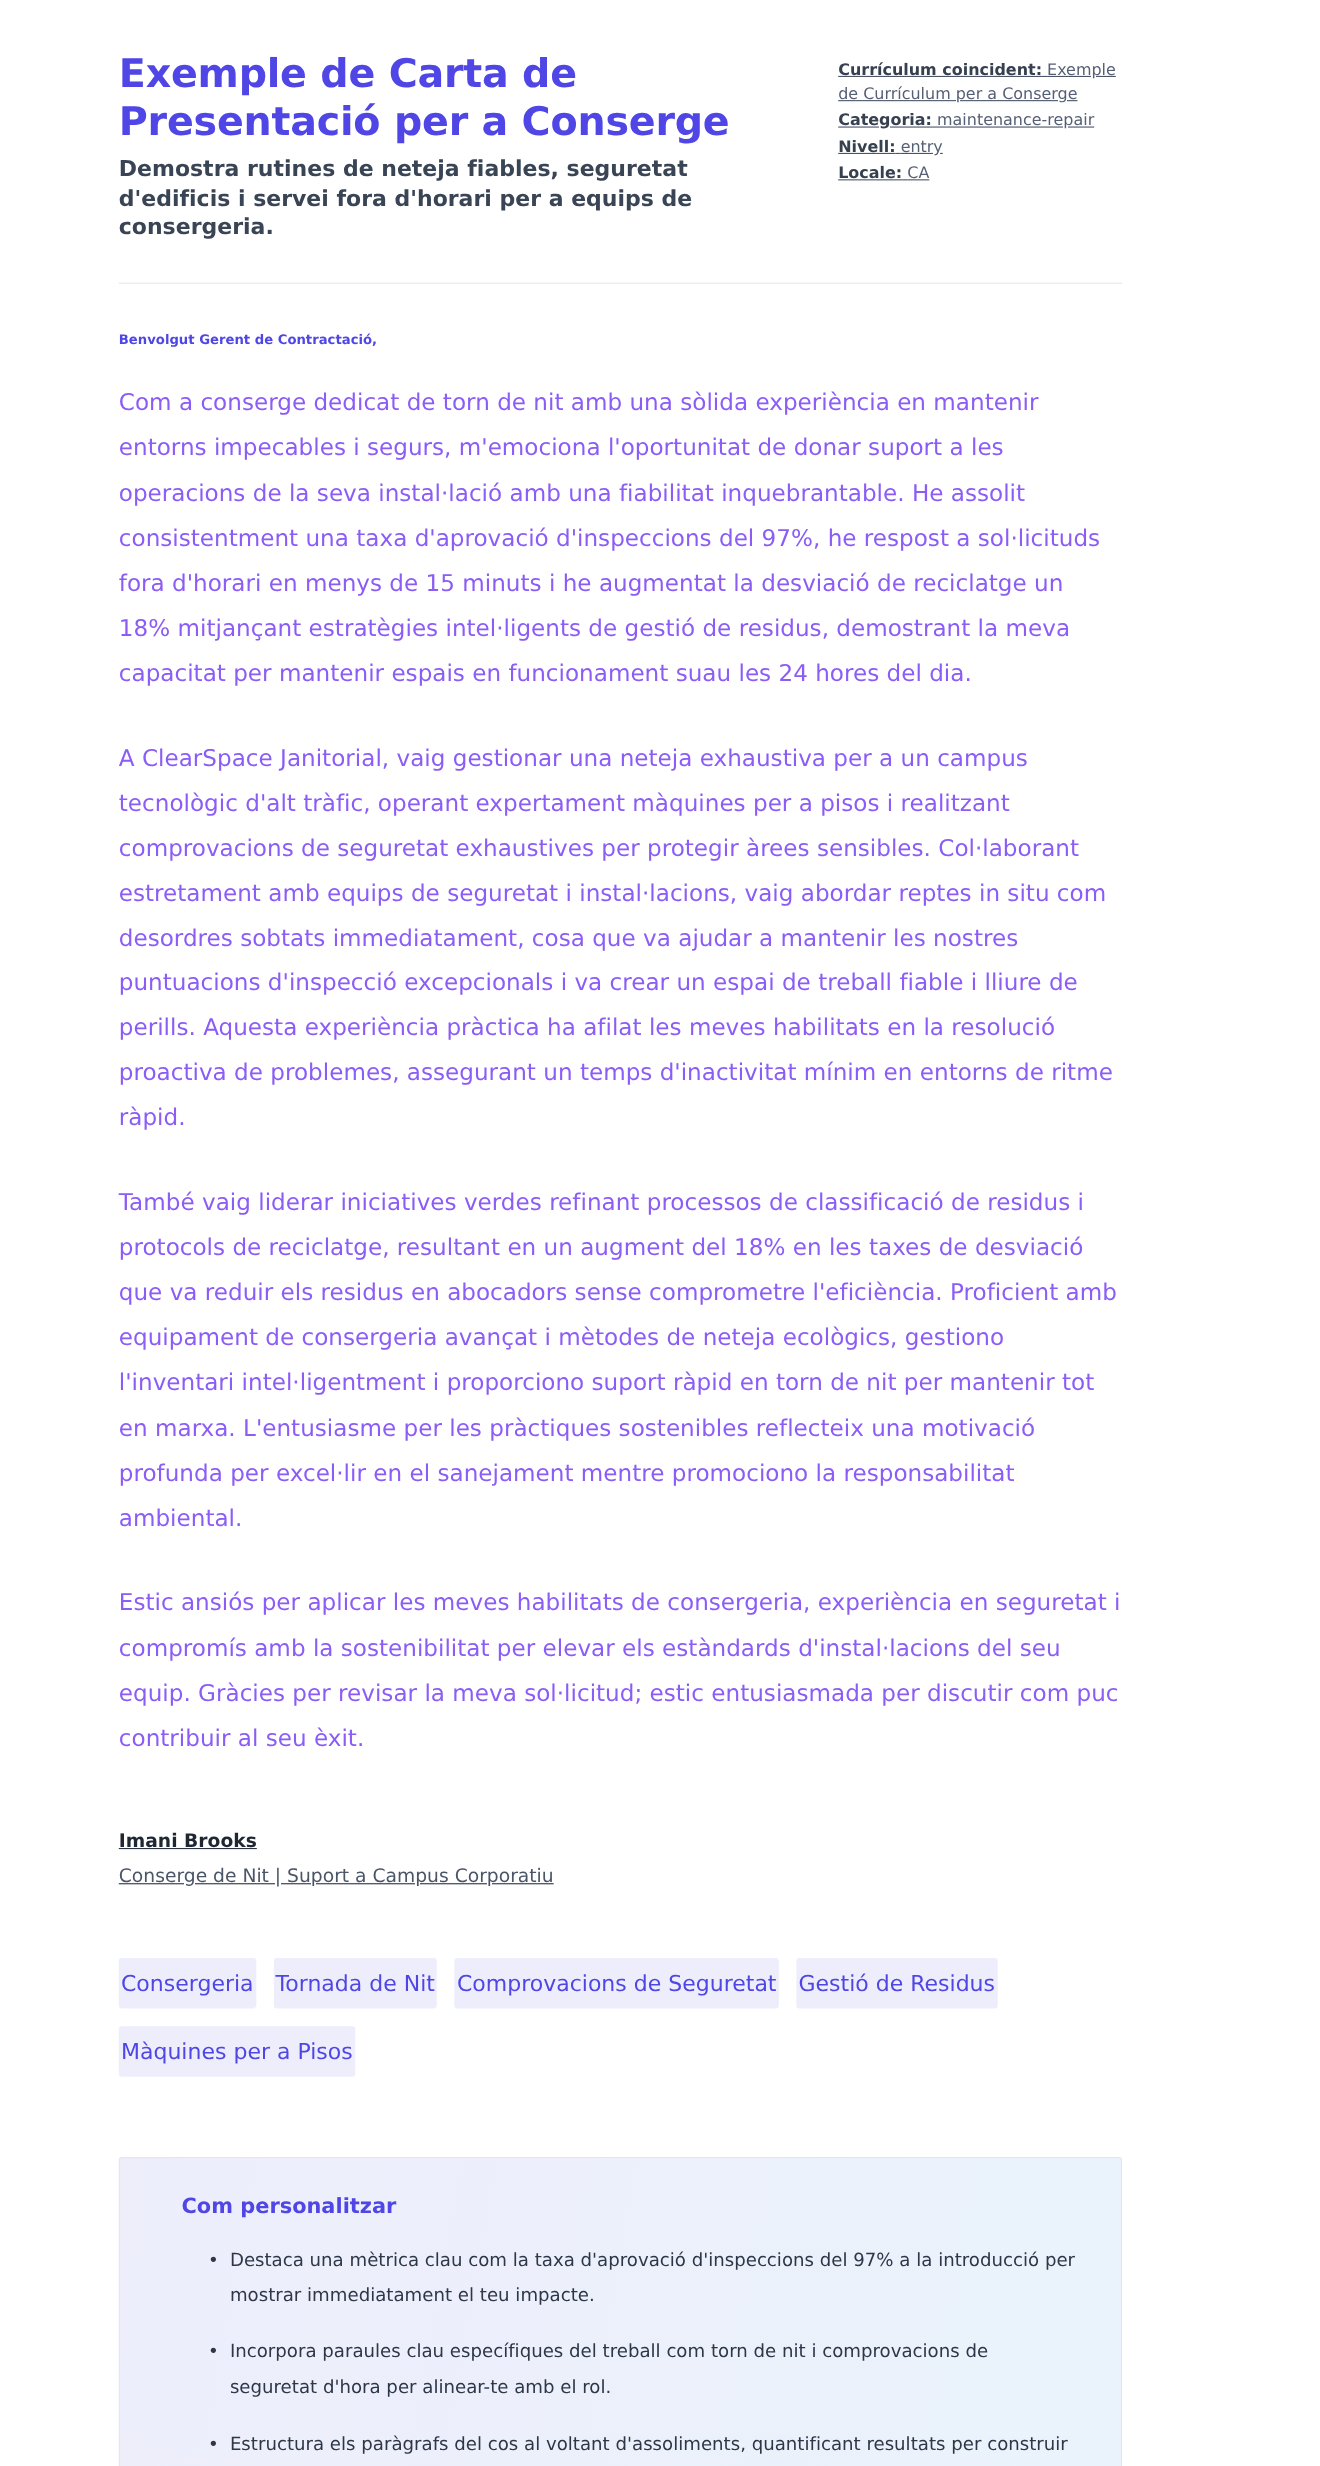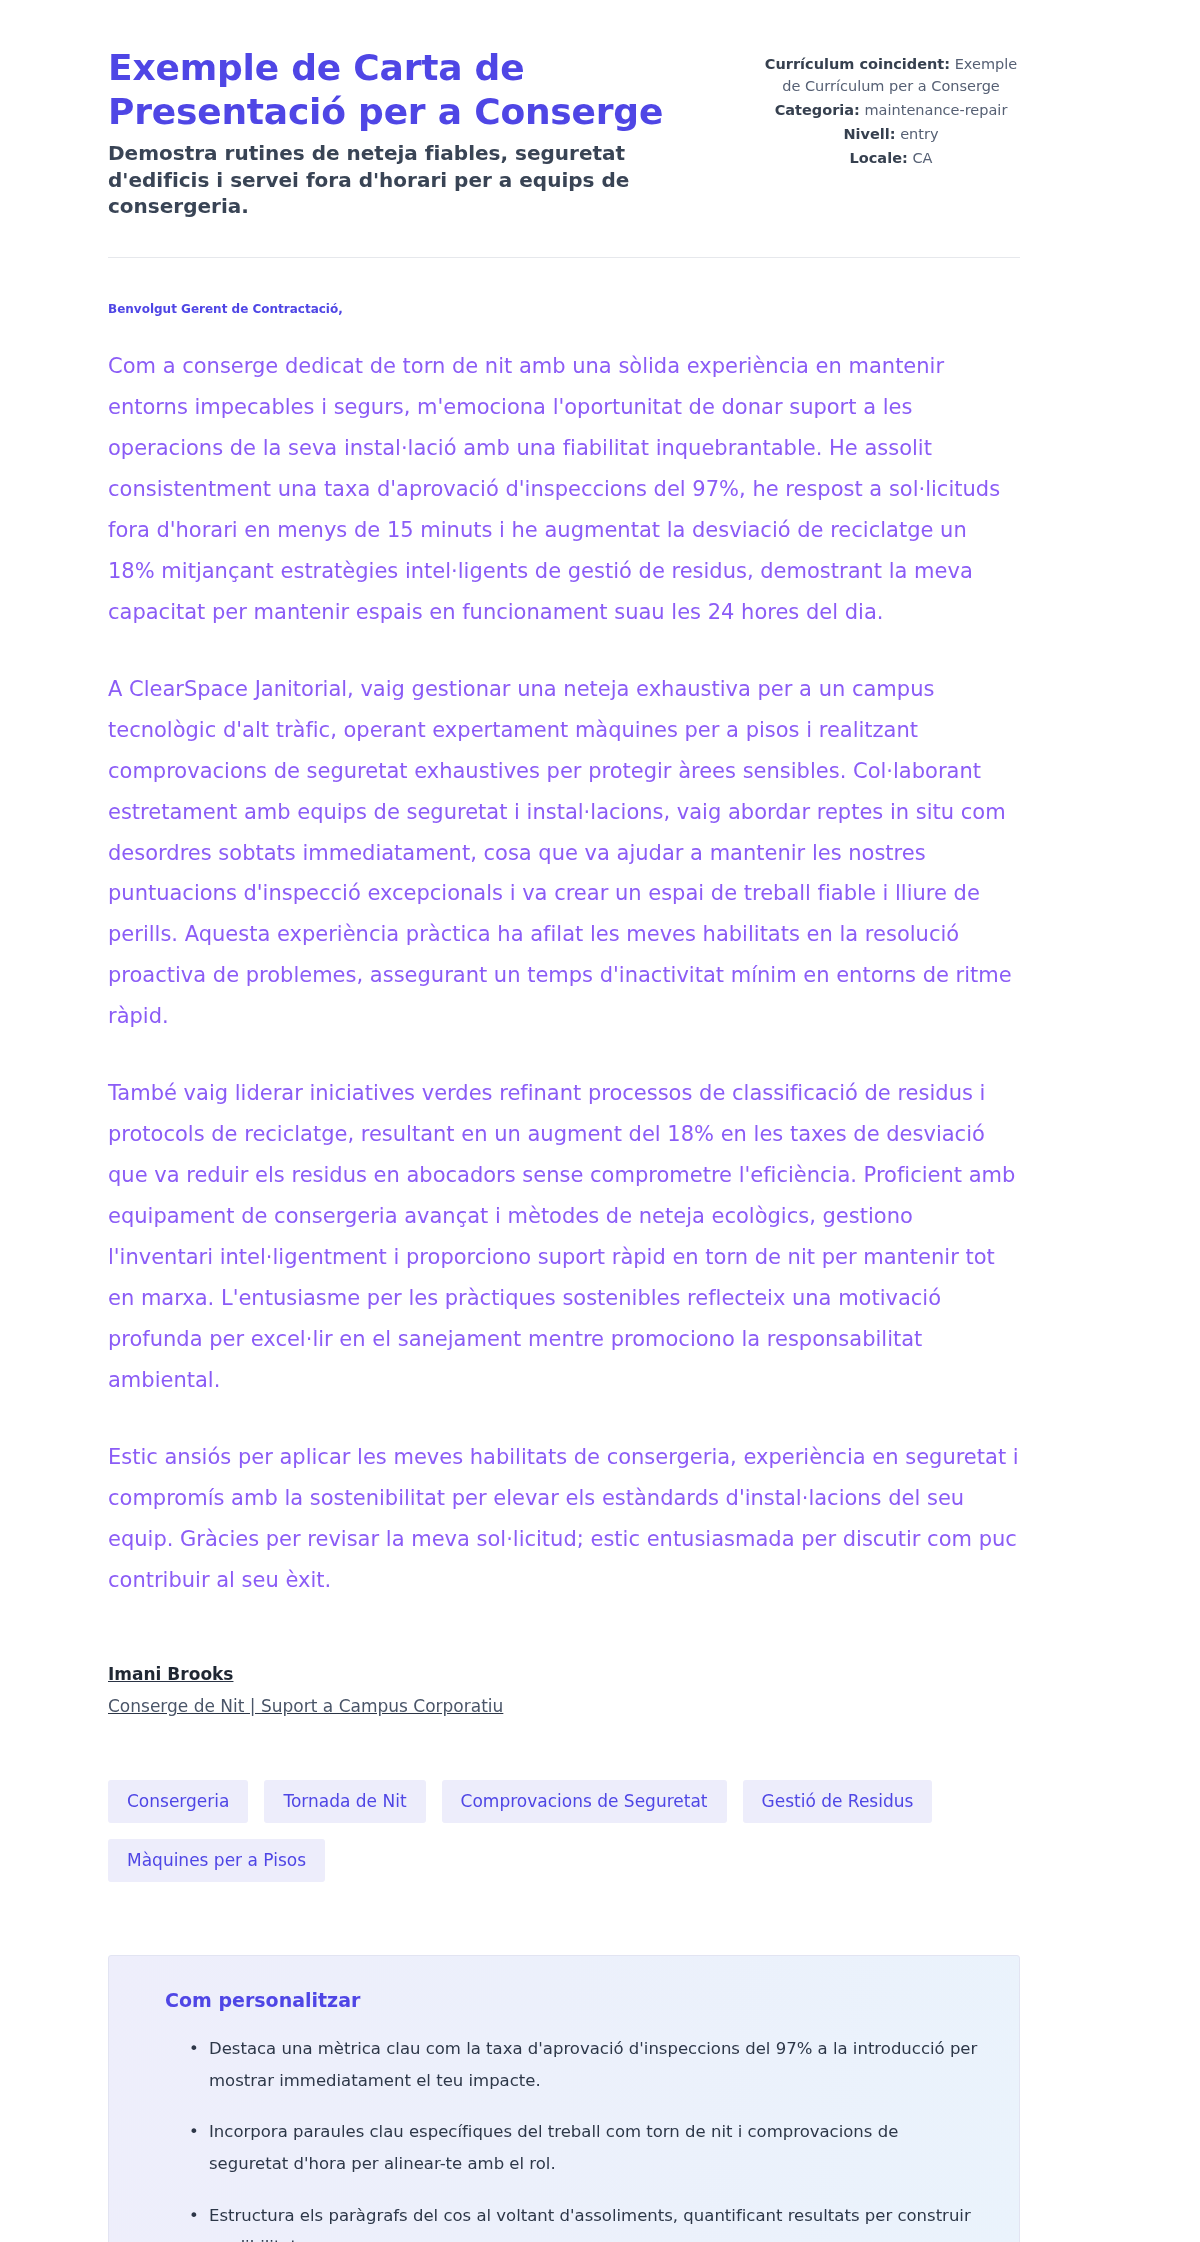--- a/index.html
+++ b/index.html
@@ -45,26 +45,27 @@
     margin: 6px 0 0 0;
     font-size: 20px;
     line-height: 1.34;
     font-weight: 700;
     color: #394455;
     max-width: 680px;
   }
 
   .header-meta {
     flex: 0 0 auto;
-    text-align: center;
+    text-align: left;
     width: 258px;
     padding-top: 7px;
     font-size: 14.5px;
     line-height: 1.52;
     color: #4a5568;
+    text-decoration: underline;
   }
   .meta-row { margin-bottom: 2px; }
   .meta-label {
     font-weight: 700;
     color: #36404f;
   }
   .meta-value { color: #566074; }
 
   .header-rule {
     margin: 37px 0 0 0;
@@ -110,23 +111,23 @@
   .tag-list {
     margin-top: 60px;
     display: flex;
     flex-wrap: wrap;
     gap: 16px 16px;
     max-width: 900px;
   }
   .tag-chip {
     background: #ededfb;
     color: #4f46e5;
-    font-size: 17px;
+    font-size: 20px;
     line-height: 1;
-    padding: 13px 19px;
+    padding: 13px 2px;
     border-radius: 3px;
     white-space: nowrap;
   }
 
   
   .callout {
     margin-top: 73px;
     margin-bottom: 52px;
     border: 1px solid #e2e4f2;
     border-radius: 3px;

